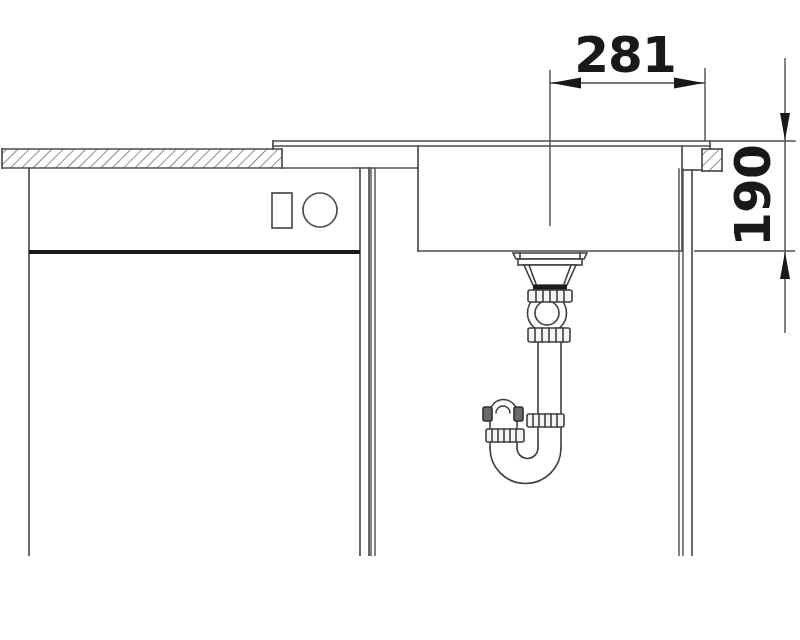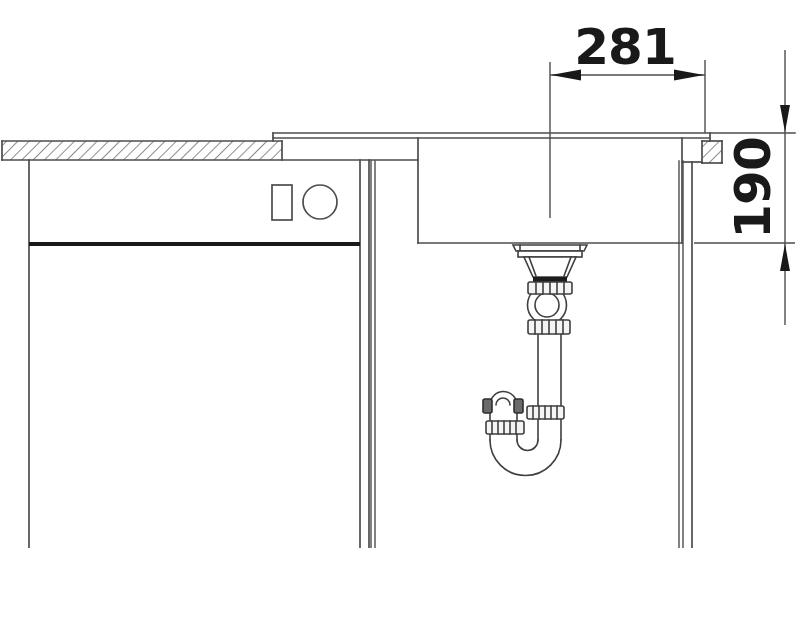--- a/index.html
+++ b/index.html
@@ -1,19 +1,20 @@
 <!DOCTYPE html>
 <html><head>
 <meta charset="utf-8">
 <style>
   html,body{margin:0;padding:0;background:#ffffff;}
   .stage{
     width:800px;height:548px;position:relative;background:#ffffff;
     font-family:"DejaVu Sans","Liberation Sans",sans-serif;
     overflow:hidden;
+    margin-top:8px;
   }
   svg{display:block;}
   .dim-text{
     font-family:"DejaVu Sans","Liberation Sans",sans-serif;
     font-weight:bold;
     font-size:50px;
     letter-spacing:-1px;
   }
 </style>
 </head>

